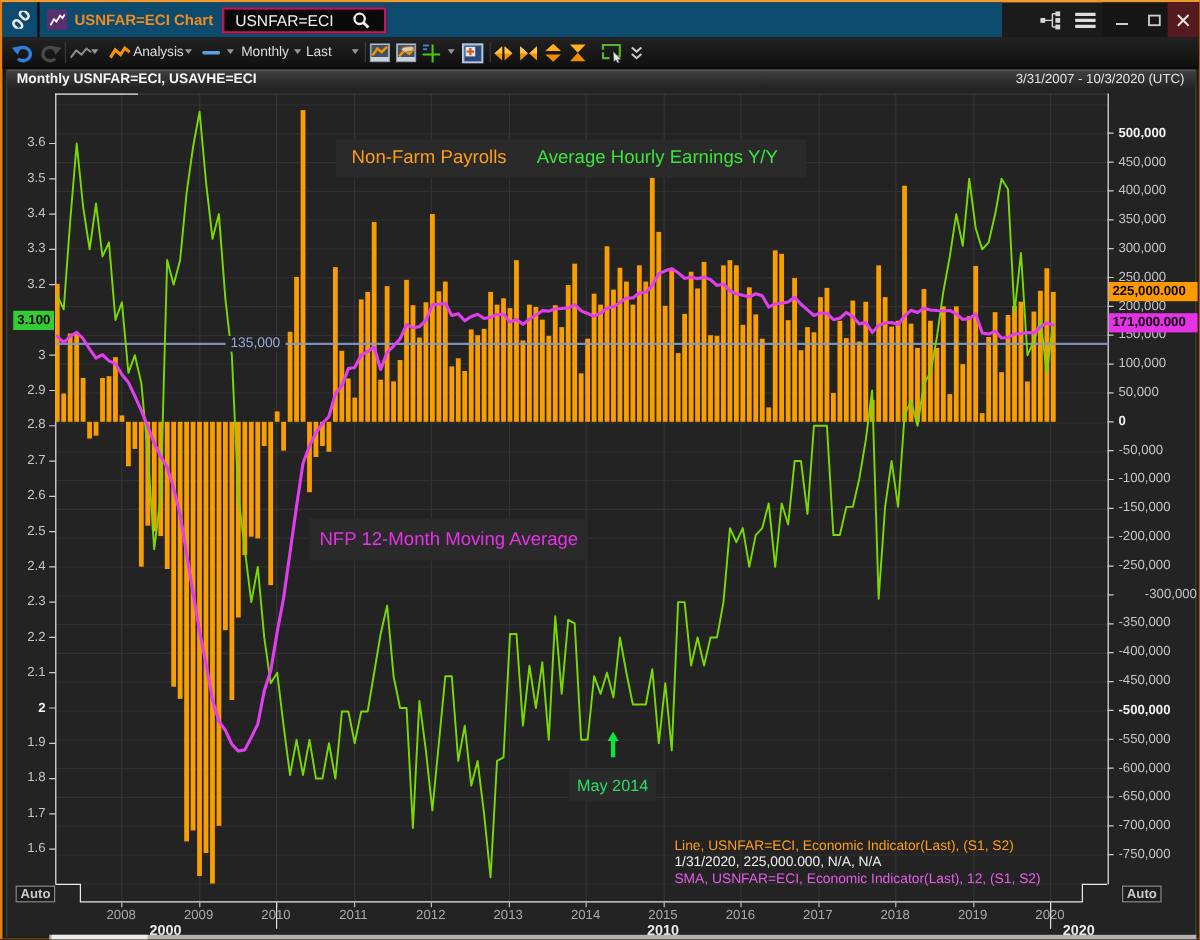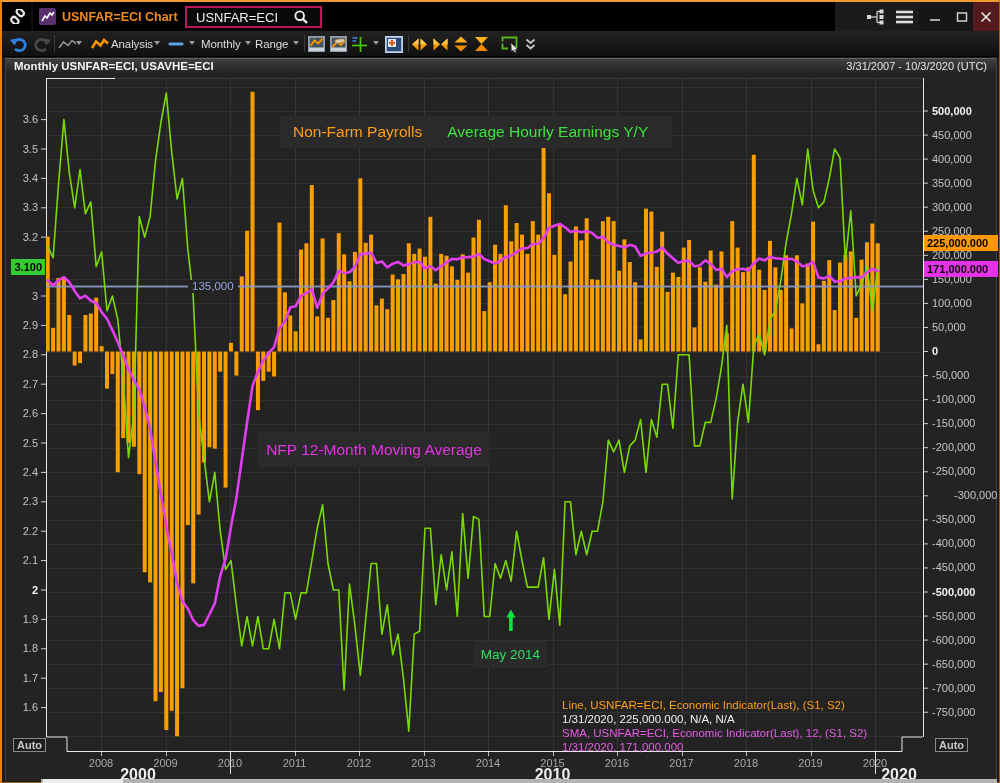--- a/index.html
+++ b/index.html
@@ -1,20 +1,20 @@
 <!DOCTYPE html>
 <html><head>
 <meta charset="utf-8">
 <style>
   * { margin:0; padding:0; box-sizing:border-box; }
   html,body { width:1000px; height:783px; overflow:hidden; background:#111; }
   body { font-family:"Liberation Sans", sans-serif; position:relative; }
   #win { position:absolute; left:0; top:0; width:1000px; height:783px; background:#1b1b1b;
          border-top:2px solid #f0992e; border-left:2px solid #e8820e; border-right:1px solid #9c5e10; border-bottom:1px solid #9c5e10; }
-  #titlebar { position:absolute; left:0px; top:0px; width:833px; height:29px; background:#000000; }
+  #titlebar { position:absolute; left:0px; top:0px; width:833px; height:29px; background:#0c4a6e; }
   .abs { position:absolute; }
   #link-btn { left:2px; top:0; width:27px; height:29px; display:flex; align-items:center; justify-content:center; }
   #tb-sep1 { left:29px; top:0; width:2px; height:29px; background:#0e0e0e; }
   #app-icon { left:37px; top:6px; width:17px; height:17px; background:#583070; border-radius:2px; display:flex; align-items:center; justify-content:center; }
   #app-title { left:60px; top:8px; color:#f28a1e; font-weight:bold; font-size:12.5px; }
   #searchbox { left:183px; top:4px; width:137px; height:22px; background:#0a0a0a; border:2px solid #be185d; display:flex; align-items:center; }
   #searchbox input { background:transparent; border:none; outline:none; color:#f2f2f2; font-size:13px; width:100px; padding-left:9px; font-family:"Liberation Sans",sans-serif;}
   .wbtn { top:0; height:29px; display:flex; align-items:center; justify-content:center; }
   #ctl-zone { left:917px; top:0; width:80px; height:29px; background:#161616; }
   #btn-close { left:971px; width:26px; background:#551a1e; }
@@ -25,21 +25,21 @@
   .caret { position:absolute; top:10px; width:0; height:0; border-left:3.5px solid transparent; border-right:3.5px solid transparent; border-top:4px solid #9a9a9a; }
   #chartpanel { position:absolute; left:3px; top:56px; width:992px; height:723px; background:#232323; border-left:1px solid #414141; border-right:1px solid #414141; }
   #chartheader { position:absolute; left:0; top:0; width:100%; height:15px; background:linear-gradient(#404040,#242424); border-top:1px solid #636363; display:flex; align-items:center; justify-content:space-between; }
   #chartheader .ht { color:#f5f5f5; font-weight:bold; font-size:11.5px; padding-left:8px; }
   #chartheader .hd { color:#e3e3e3; font-size:11px; padding-right:9px; }
   #plotwrap { position:absolute; left:0; top:0; width:991px; height:721px; }
   .axlbl { position:absolute; color:#c4c4c4; font-size:11px; line-height:11px; }
   .axlbl.bold { color:#f2f2f2; font-weight:bold; }
   .badge { position:absolute; font-size:11px; font-weight:bold; color:#050505; line-height:16px; padding:0 3px; }
   .yearlbl { position:absolute; color:#a9a9a9; font-size:11px; line-height:11px; transform:translateX(-50%); }
-  .decadelbl { position:absolute; color:#ededed; font-weight:bold; font-size:16px; line-height:12px; transform:translateX(-50%); }
+  .decadelbl { position:absolute; color:#ededed; font-weight:bold; font-size:12px; line-height:12px; transform:translateX(-50%); }
   .autobtn { position:absolute; color:#c9c9c9; font-size:11px; font-weight:bold; line-height:12px; border:1px solid #8a8a8a; background:#1d1d1d; padding:0 3px; }
   .annbox { position:absolute; background:#2a2a2a; display:flex; align-items:center; }
   .annbox span { font-size:15.5px; white-space:nowrap; }
   #legend { position:absolute; }
   #legend div { font-size:11.5px; line-height:14px; white-space:nowrap; }
   #hline-label { position:absolute; background:#232323; color:#98a6dc; font-size:11.5px; line-height:13px; padding:0 4px; }
 </style>
 </head>
 <body>
 
@@ -142,21 +142,21 @@
       <svg width="16" height="6" viewBox="0 0 16 6">
           <rect x="0.5" y="1.5" width="15" height="3" rx="1.5" fill="#5f9fdf"></rect>
         </svg>
     </div>
     <div class="caret" style="left:187px"></div>
     <div class="tbtn" style="left:199px">
       <span class="tlabel">Monthly</span>
     </div>
     <div class="caret" style="left:243px"></div>
     <div class="tbtn" style="left:253px">
-      <span class="tlabel">Range</span>
+      <span class="tlabel">Last</span>
     </div>
     <div class="caret" style="left:291px"></div>
     <div class="tsep" style="left:302px"></div>
     <div class="tbtn" style="left:306px">
       <svg width="17" height="16" viewBox="0 0 17 16">
         <rect x="0.5" y="0.5" width="16" height="15" fill="#c9d2da" stroke="#8e9cab" stroke-width="1"></rect>
         <rect x="1.5" y="1.5" width="14" height="10" fill="#46525f"></rect>
         <polyline points="2.5,10 6.5,4.5 10,7.5 14.5,3" stroke="#f59300" stroke-width="2" fill="none"></polyline>
       </svg>
     </div>
@@ -591,19 +591,18 @@
           <span style="color: rgb(230, 50, 230);">NFP 12-Month Moving Average</span>
         </div>
         <div class="annbox" style="position: absolute; left: 468px; top: 583px; width: 73px; height: 27px; justify-content: center;">
           <span style="color: rgb(46, 224, 98); font-size: 13.5px;">May 2014</span>
         </div>
         <div id="hline-label" style="position: absolute; left: 182px; top: 222px;">135,000</div>
         <div id="legend" style="position: absolute; left: 556px; top: 640px;">
           <div style="color: rgb(255, 158, 27);">Line, USNFAR=ECI, Economic Indicator(Last), (S1, S2)</div>
           <div style="color: rgb(240, 240, 240);">1/31/2020, 225,000.000, N/A, N/A</div>
           <div style="color: rgb(230, 92, 230);">SMA, USNFAR=ECI, Economic Indicator(Last),  12, (S1, S2)</div>
-          <div style="color: rgb(230, 92, 230);">1/31/2020, 171,000.000</div>
         </div>
         <div style="position: absolute; left: 35px; top: 721px; width: 956px; height: 4px; background: rgb(179, 179, 179);"></div>
         <div style="position: absolute; left: 37px; top: 721px; width: 80px; height: 4px; background: rgb(236, 236, 236);"></div>
       </div>
   </div>
 </div>
 
 </body></html>

